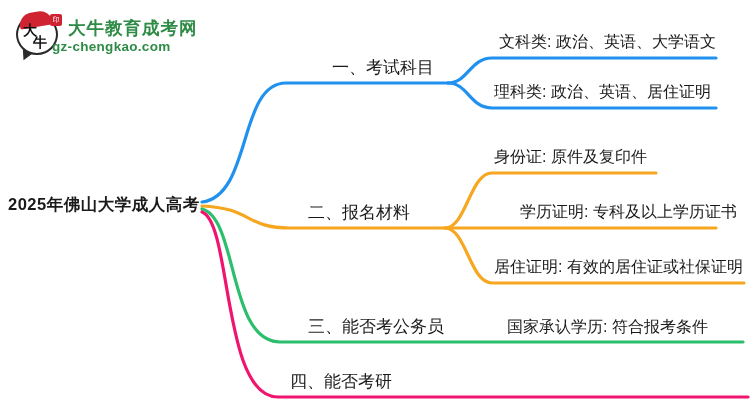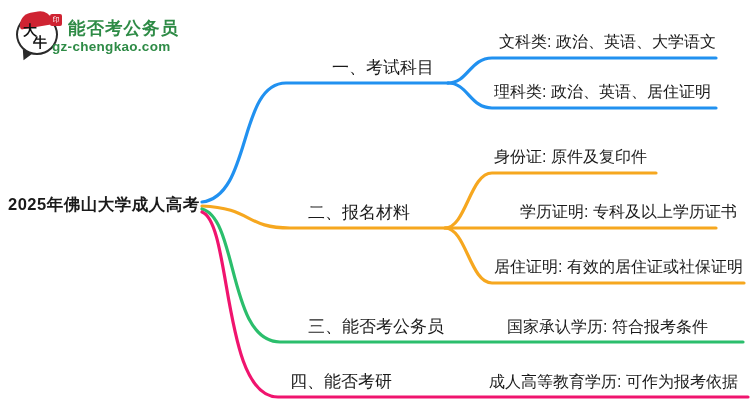--- a/index.html
+++ b/index.html
@@ -54,34 +54,33 @@
 
   <div id="logo">
     <div id="logo-icon">
       <div class="bubble-tail"></div>
       <div class="bubble"></div>
       <div class="red-arc"></div>
       <div class="glyph-top">大</div>
       <div class="glyph-bottom">牛</div>
       <div class="seal">印</div>
     </div>
-    <div id="site-name" style="color: rgb(46, 139, 70);">能否考公务员</div>
+    <div id="site-name" style="color: rgb(46, 139, 70);">大牛教育成考网</div>
     <div id="site-url" style="color: rgb(46, 139, 70);">gz-chengkao.com</div>
   </div>
 
   <div class="node root" style="left:8px;top:193px;">2025年佛山大学成人高考</div>
 
   <div class="node blabel" style="left:308px;top:57px;margin-left:24px;">一、考试科目</div>
   <div class="node child" style="left:466px;top:31px;margin-left:33px;">文科类: 政治、英语、大学语文</div>
   <div class="node child" style="left:494px;top:81px;">理科类: 政治、英语、居住证明</div>
 
   <div class="node blabel" style="left:308px;top:202px;">二、报名材料</div>
   <div class="node child" style="left:494px;top:146px;">身份证: 原件及复印件</div>
   <div class="node child" style="left:520px;top:201px;">学历证明: 专科及以上学历证书</div>
   <div class="node child" style="left:494px;top:256px;">居住证明: 有效的居住证或社保证明</div>
 
   <div class="node blabel" style="left:308px;top:316px;">三、能否考公务员</div>
   <div class="node child" style="left:507px;top:316px;">国家承认学历: 符合报考条件</div>
 
   <div class="node blabel" style="left:290px;top:371px;text-align:right;">四、能否考研</div>
-  <div class="node child" style="left:489px;top:371px;">成人高等教育学历: 可作为报考依据</div>
 
 </div>
 
 </body></html>

